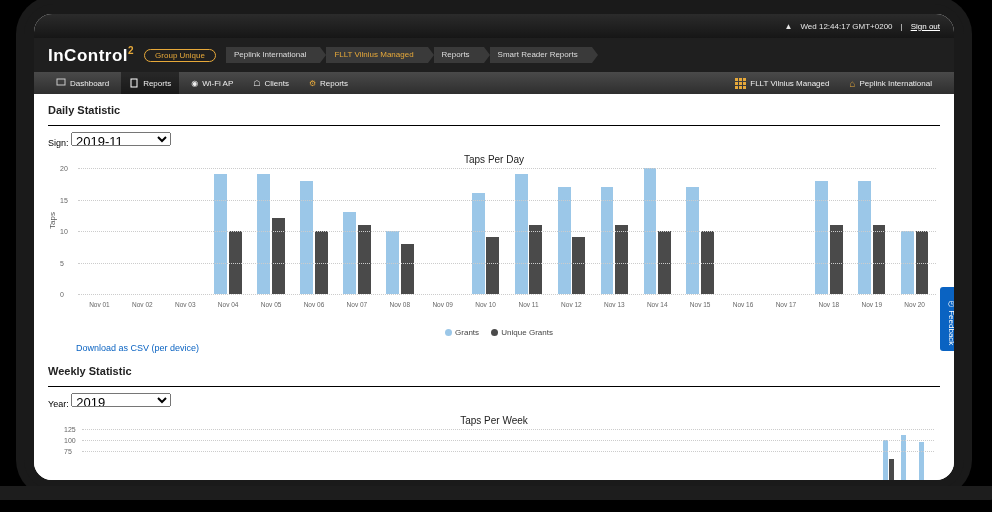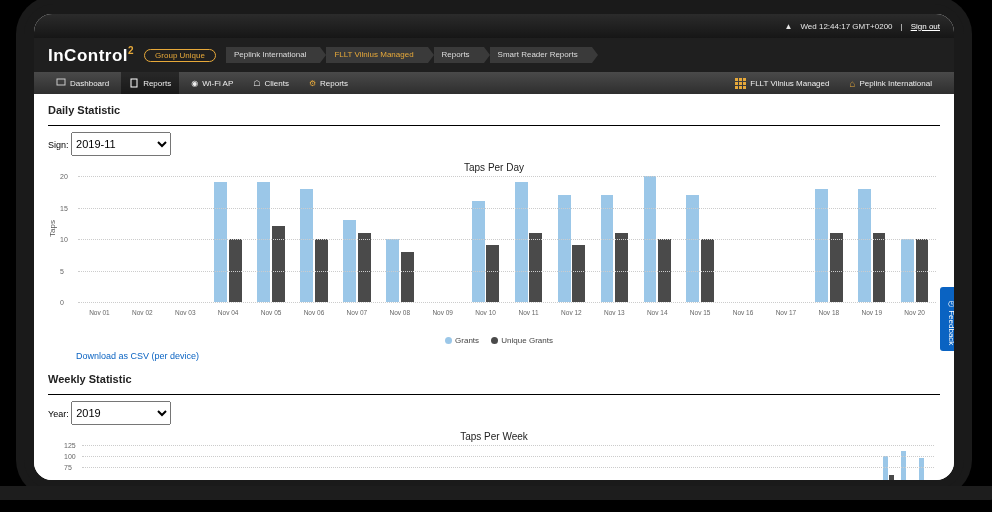--- a/index.html
+++ b/index.html
@@ -28,21 +28,21 @@
   .nav-icon { width: 10px; height: 10px; }
   .nav-spacer { flex: 1; }
   .grid-icon { display:grid; grid-template-columns:repeat(3,3px); grid-template-rows:repeat(3,3px); gap:1px;}
   .grid-icon span{background:#e7a93a;}
   .org-icon{ color:#e7a93a; font-size:10px;}
 
   
   .content { flex: 1; background: #fff; padding: 10px 14px; overflow: hidden; position: relative; }
   .section-title { font-size: 11px; font-weight: 700; color: #222; border-bottom: 1px solid #000; padding-bottom: 9px; margin-bottom: 6px; }
   .picker { font-size: 9px; margin-bottom: 6px; }
-  .picker select { font-size: 11px; width: 100px; height: 24px; }
+  .picker select { font-size: 13px; width: 100px; height: 14px; }
 
   .chart { position: relative; height: 170px; width: 100%; margin-bottom: 4px; }
   .chart-title { text-align: center; font-size: 10px; color: #222; margin-bottom: 2px; }
   .ylabel { position:absolute; left:0; top:50%; transform:rotate(-90deg) translateX(10px); transform-origin:left top; font-size:8px;color:#555;}
   .plot { position: absolute; left: 30px; right: 4px; top: 14px; bottom: 30px; }
   .grid-line { position:absolute; left:0; right:0; border-top:1px dotted #ccc; }
   .ytick{ position:absolute; left:-18px; font-size:7px; color:#666; transform:translateY(-50%);}
   .bars { position:absolute; left:0; right:0; bottom:0; top:0; display:flex; }
   .cat { flex:1; position:relative; }
   .bar { position:absolute; bottom:0; width:30%; }

